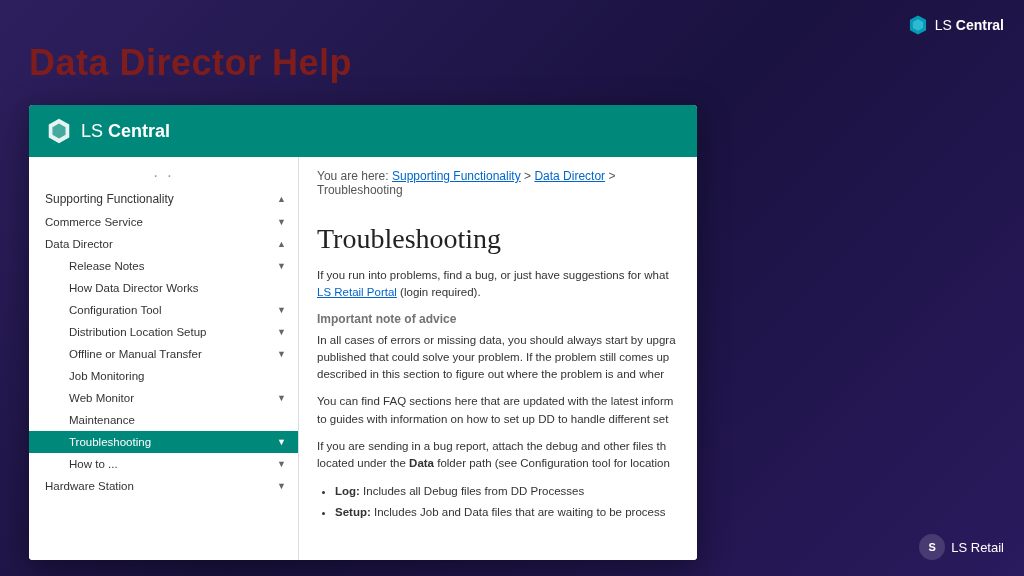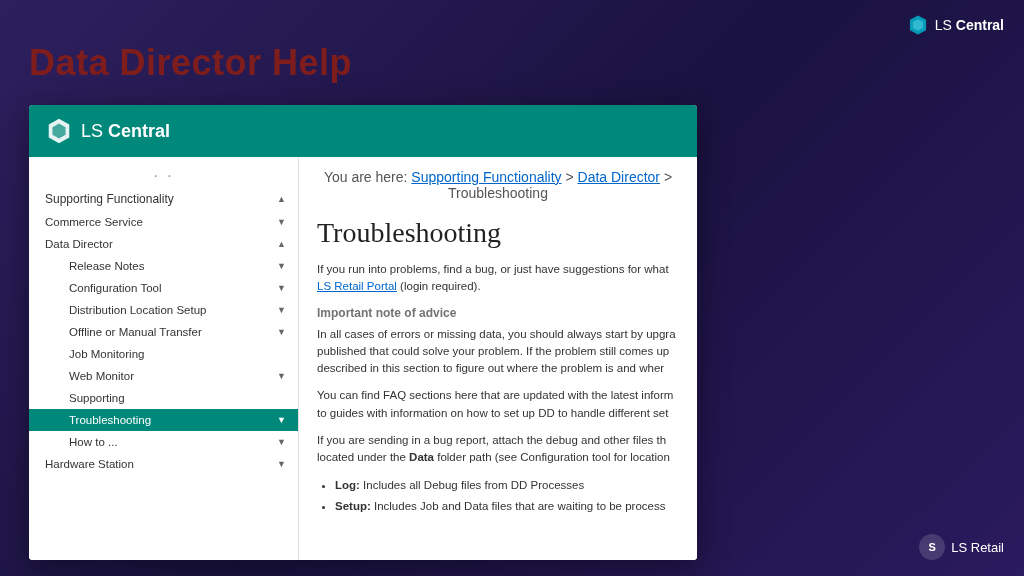--- a/index.html
+++ b/index.html
@@ -121,24 +121,23 @@
     .main-content {
       flex: 1;
       background: #fff;
       padding: 12px 18px;
       overflow-y: auto;
       font-size: 12px;
       color: #333;
     }
 
     .breadcrumb {
-      font-size: 14px;
+      font-size: 12px;
       color: #555;
-      margin-bottom: 16px;
-      text-align: center;
+      margin-bottom: 26px;
     }
     .breadcrumb a { color: #0066cc; text-decoration: underline; }
 
     .page-heading {
       font-size: 28px;
       font-weight: 400;
       color: #222;
       margin-bottom: 12px;
       font-family: 'Georgia', serif;
     }
@@ -235,41 +234,45 @@
           </div>
           <div class="sidebar-item level2">
             <span>Data Director</span>
             <span class="arrow">▲</span>
           </div>
           <div class="sidebar-item level3">
             <span>Release Notes</span>
             <span class="arrow">▼</span>
           </div>
           <div class="sidebar-item level3">
+            <span>How Data Director Works</span>
+            <span class="arrow"></span>
+          </div>
+          <div class="sidebar-item level3">
             <span>Configuration Tool</span>
             <span class="arrow">▼</span>
           </div>
           <div class="sidebar-item level3">
             <span>Distribution Location Setup</span>
             <span class="arrow">▼</span>
           </div>
           <div class="sidebar-item level3">
             <span>Offline or Manual Transfer</span>
             <span class="arrow">▼</span>
           </div>
           <div class="sidebar-item level3">
             <span>Job Monitoring</span>
             <span class="arrow"></span>
           </div>
           <div class="sidebar-item level3">
             <span>Web Monitor</span>
             <span class="arrow">▼</span>
           </div>
           <div class="sidebar-item level3">
-            <span>Supporting</span>
+            <span>Maintenance</span>
             <span class="arrow"></span>
           </div>
           <div class="sidebar-item level3 active">
             <span>Troubleshooting</span>
             <span class="arrow">▼</span>
           </div>
           <div class="sidebar-item level3">
             <span>How to ...</span>
             <span class="arrow">▼</span>
           </div>

